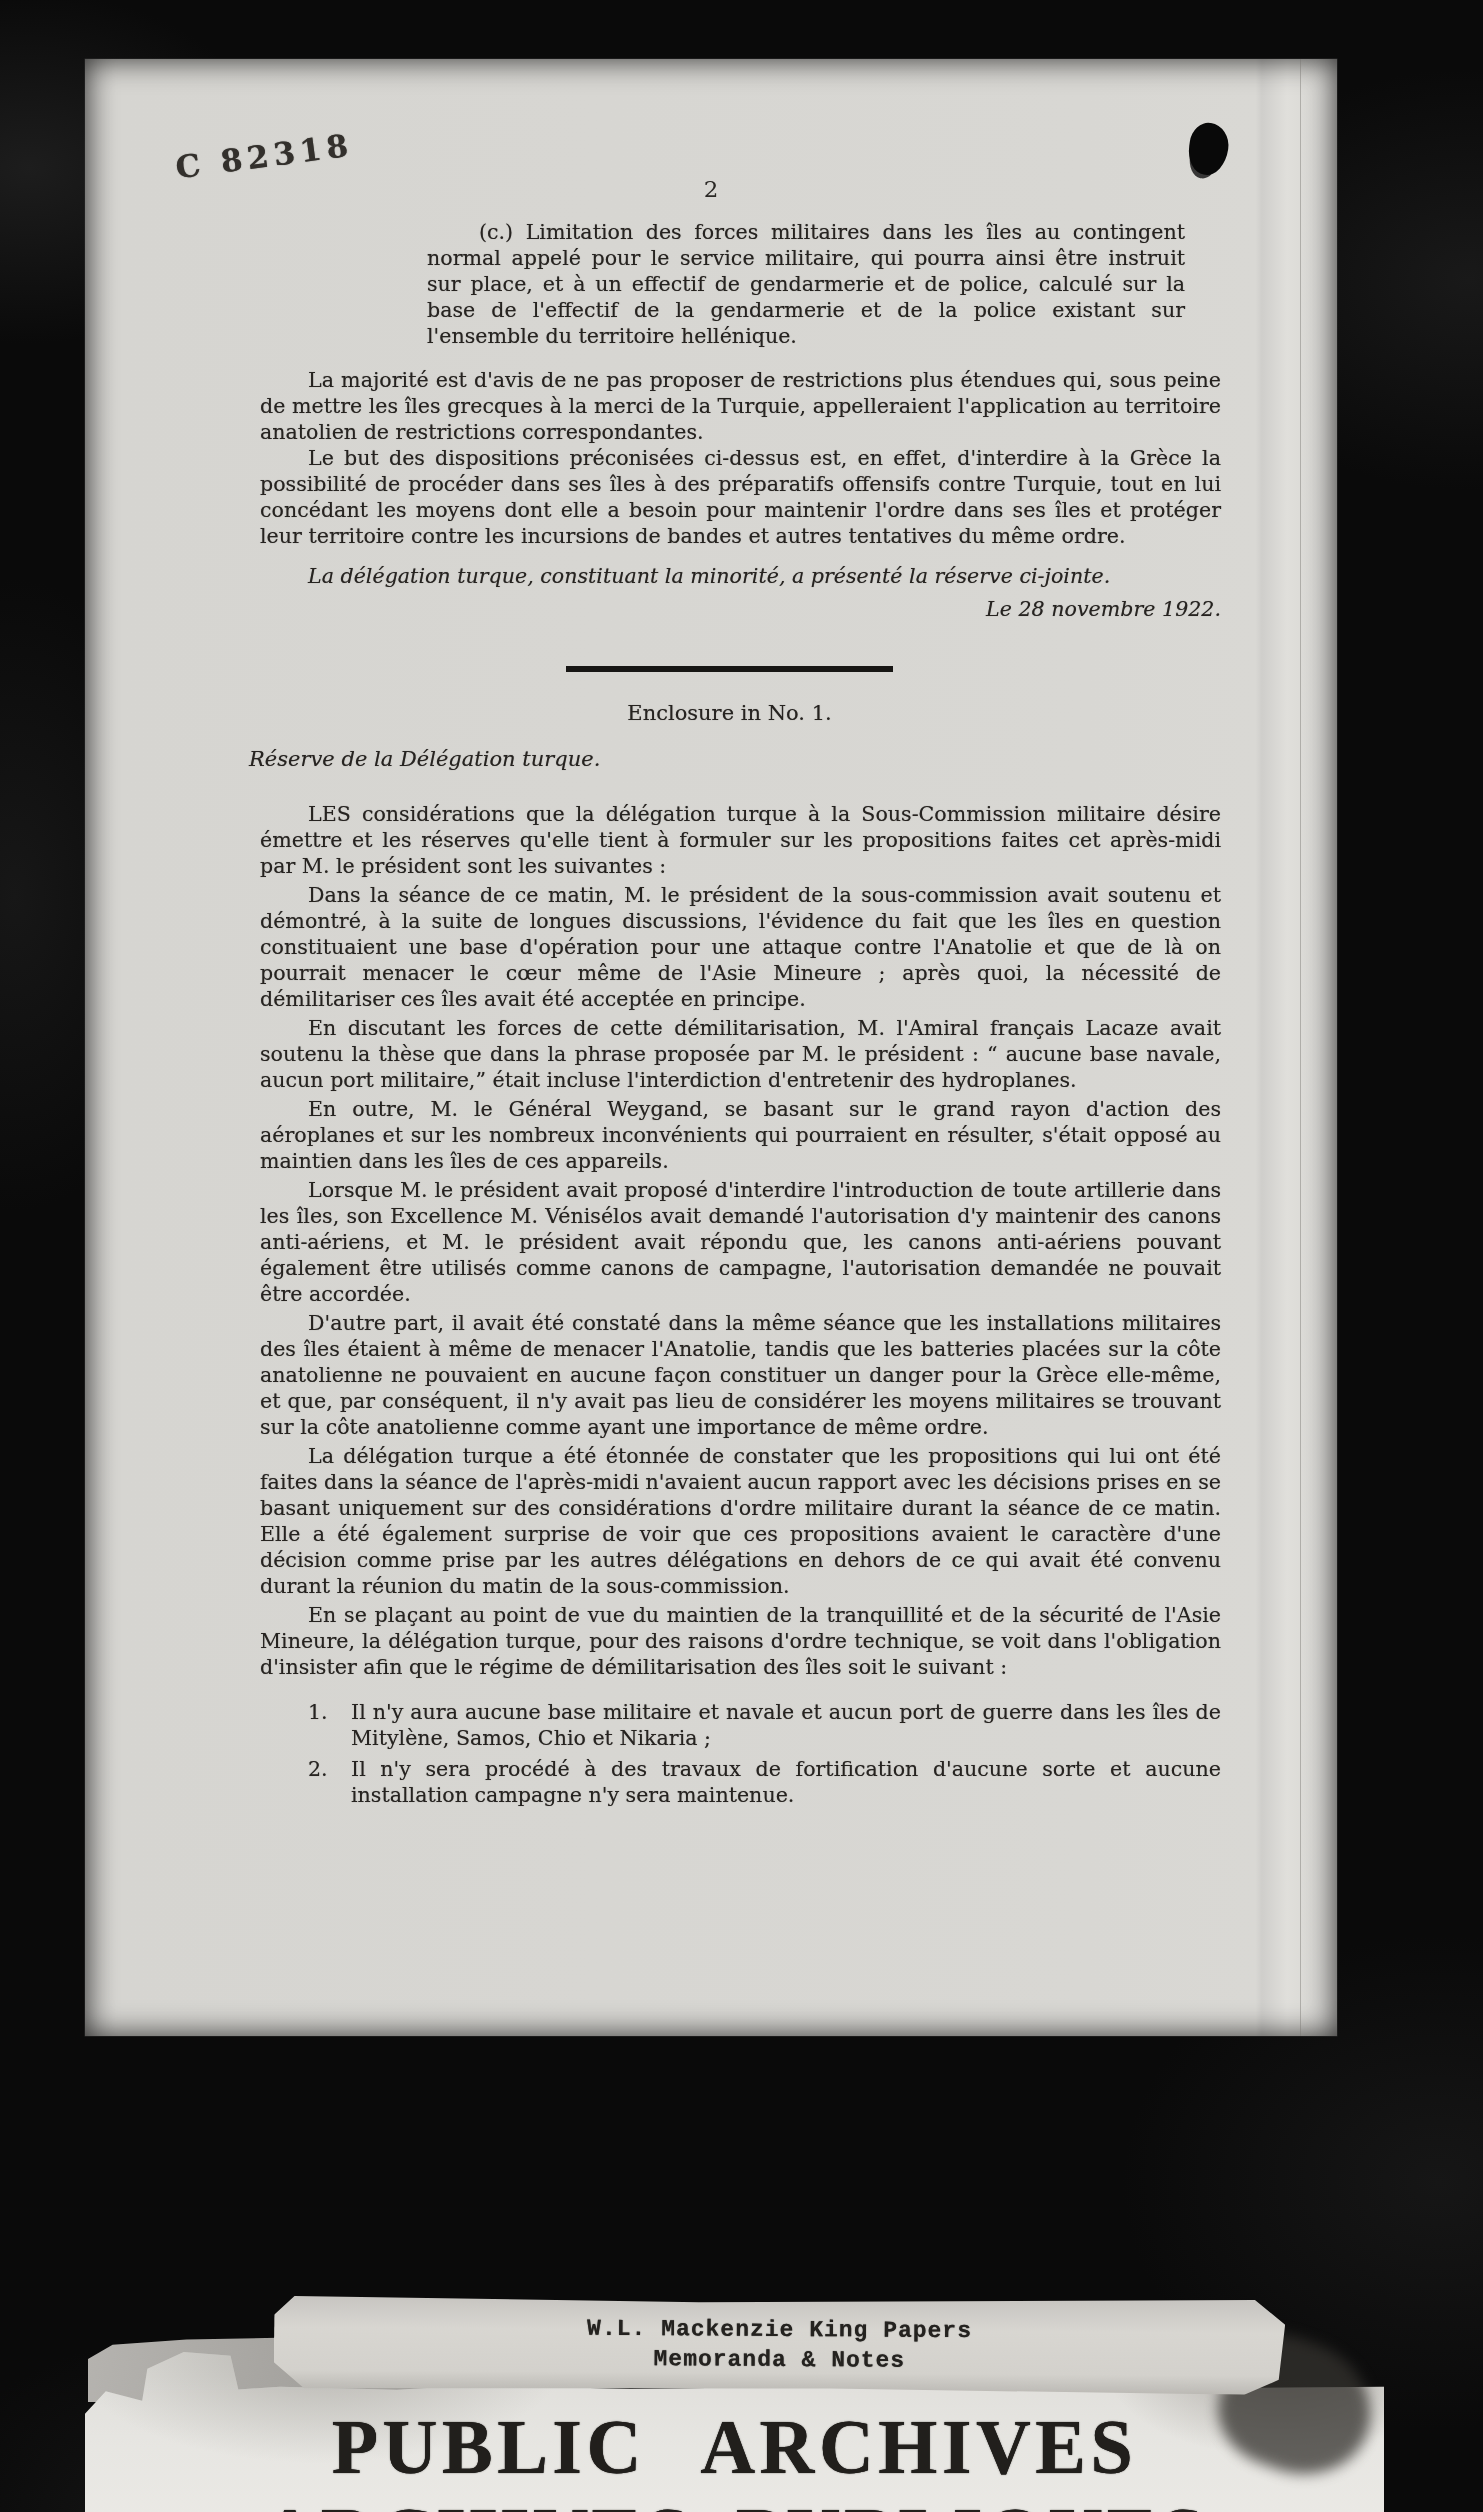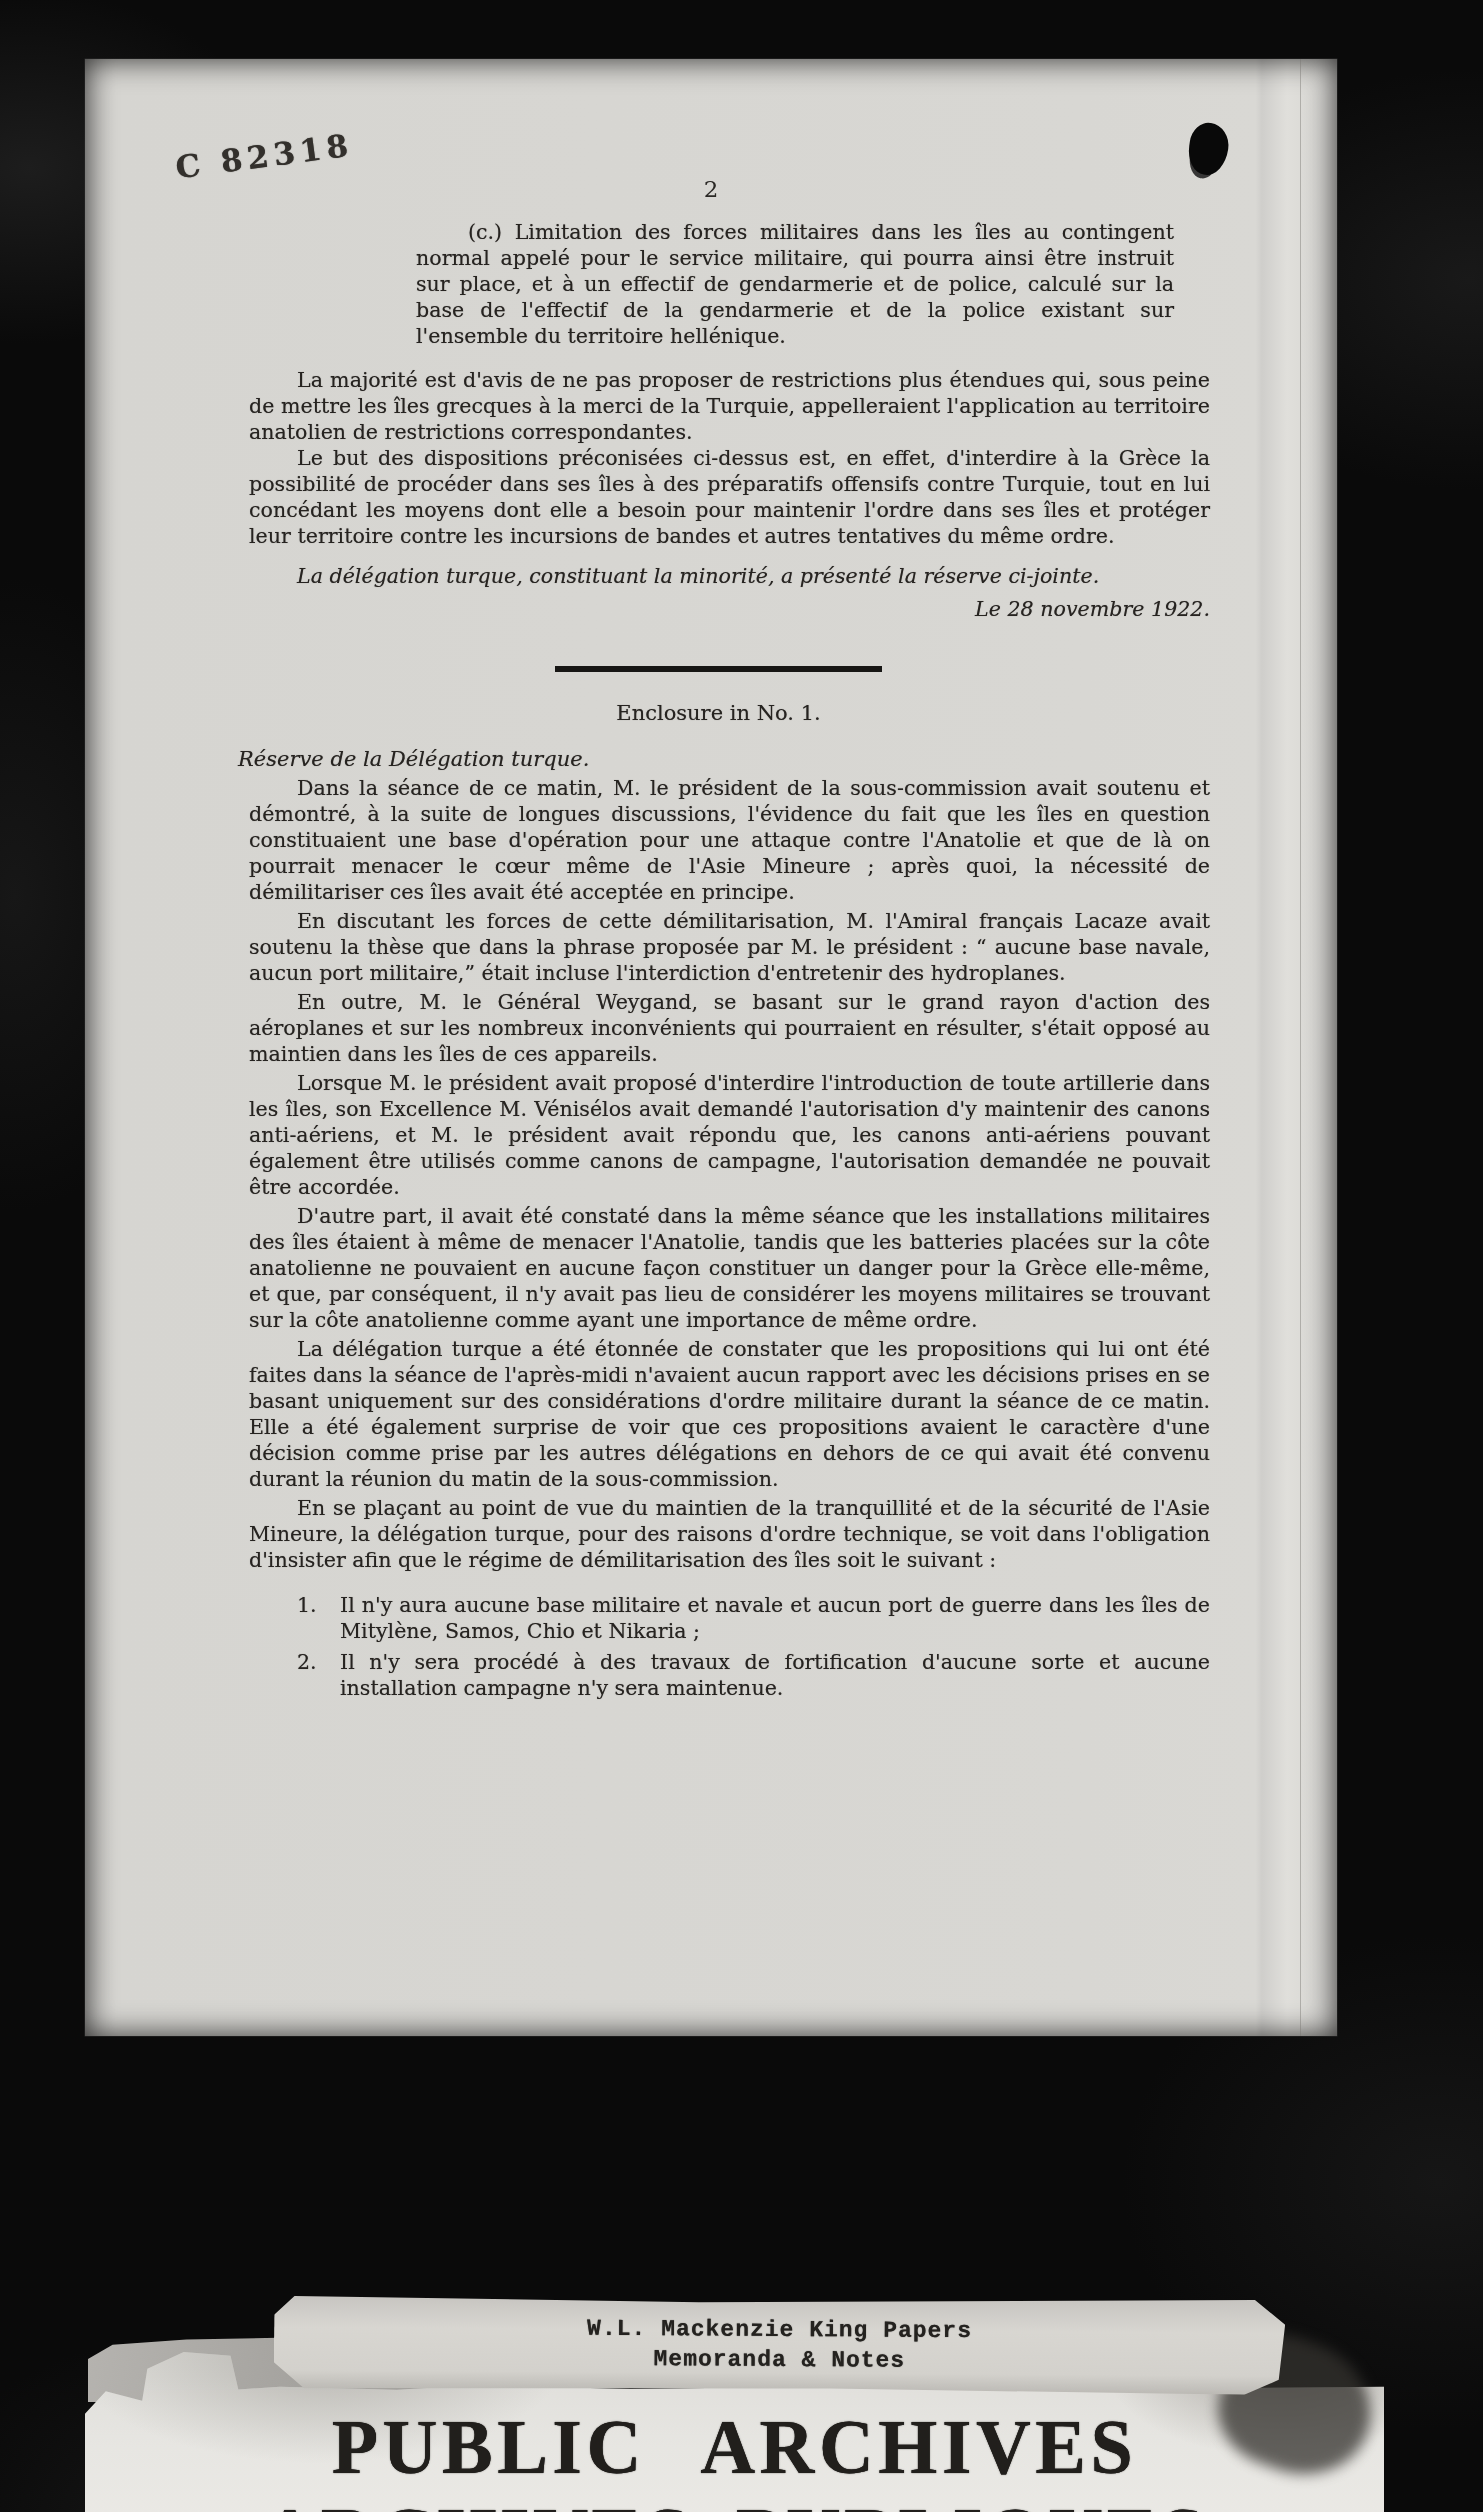--- a/index.html
+++ b/index.html
@@ -45,21 +45,21 @@
   .ink-blob {
     position: absolute; left: 1104px; top: 64px;
     width: 39px; height: 52px; background: #090909;
     border-radius: 46% 54% 50% 48% / 42% 46% 56% 52%;
     transform: rotate(8deg);
     box-shadow: -3px 9px 0 -5px rgba(15,15,15,.8);
   }
 
   
   .text-col {
-    position: absolute; left: 164px; top: 160px; width: 961px;
+    position: absolute; left: 175px; top: 160px; width: 961px;
     color: #262320;
     font-size: 20.6px; line-height: 26px; text-align: justify;
     text-shadow: 0 0 0.8px rgba(32,30,27,.5);
   }
   .para { margin: 0; text-indent: 48px; }
   .para-quote {
     margin: 0 36px 0 167px; text-indent: 52px;
   }
   .gap-md { margin-top: 18px; }
   .gap-sm { margin-top: 14px; font-style: italic; }
@@ -145,20 +145,21 @@
       <p class="para">Le but des dispositions préconisées ci-dessus est, en effet, d'interdire à la Grèce la possibilité de procéder dans ses îles à des préparatifs offensifs contre Turquie, tout en lui concédant les moyens dont elle a besoin pour maintenir l'ordre dans ses îles et protéger leur territoire contre les incursions de bandes et autres tentatives du même ordre.</p>
       <p class="para gap-sm">La délégation turque, constituant la minorité, a présenté la réserve ci-jointe.</p>
 
       <p class="date-line">Le 28 novembre 1922.</p>
 
       <hr class="rule">
 
       <h2 class="enc-heading">Enclosure in No. 1.</h2>
       <h3 class="enc-subheading">Réserve de la Délégation turque.</h3>
 
+      <p class="para enc-first">LES considérations que la délégation turque à la Sous-Commission militaire désire émettre et les réserves qu'elle tient à formuler sur les propositions faites cet après-midi par M. le président sont les suivantes :</p>
       <p class="para enc-para">Dans la séance de ce matin, M. le président de la sous-commission avait soutenu et démontré, à la suite de longues discussions, l'évidence du fait que les îles en question constituaient une base d'opération pour une attaque contre l'Anatolie et que de là on pourrait menacer le cœur même de l'Asie Mineure ; après quoi, la nécessité de démilitariser ces îles avait été acceptée en principe.</p>
       <p class="para enc-para">En discutant les forces de cette démilitarisation, M. l'Amiral français Lacaze avait soutenu la thèse que dans la phrase proposée par M. le président : “ aucune base navale, aucun port militaire,” était incluse l'interdiction d'entretenir des hydroplanes.</p>
       <p class="para enc-para">En outre, M. le Général Weygand, se basant sur le grand rayon d'action des aéroplanes et sur les nombreux inconvénients qui pourraient en résulter, s'était opposé au maintien dans les îles de ces appareils.</p>
       <p class="para enc-para">Lorsque M. le président avait proposé d'interdire l'introduction de toute artillerie dans les îles, son Excellence M. Vénisélos avait demandé l'autorisation d'y maintenir des canons anti-aériens, et M. le président avait répondu que, les canons anti-aériens pouvant également être utilisés comme canons de campagne, l'autorisation demandée ne pouvait être accordée.</p>
       <p class="para enc-para">D'autre part, il avait été constaté dans la même séance que les installations militaires des îles étaient à même de menacer l'Anatolie, tandis que les batteries placées sur la côte anatolienne ne pouvaient en aucune façon constituer un danger pour la Grèce elle-même, et que, par conséquent, il n'y avait pas lieu de considérer les moyens militaires se trouvant sur la côte anatolienne comme ayant une importance de même ordre.</p>
       <p class="para enc-para">La délégation turque a été étonnée de constater que les propositions qui lui ont été faites dans la séance de l'après-midi n'avaient aucun rapport avec les décisions prises en se basant uniquement sur des considérations d'ordre militaire durant la séance de ce matin.  Elle a été également surprise de voir que ces propositions avaient le caractère d'une décision comme prise par les autres délégations en dehors de ce qui avait été convenu durant la réunion du matin de la sous-commission.</p>
       <p class="para enc-para">En se plaçant au point de vue du maintien de la tranquillité et de la sécurité de l'Asie Mineure, la délégation turque, pour des raisons d'ordre technique, se voit dans l'obligation d'insister afin que le régime de démilitarisation des îles soit le suivant :</p>
 
       <ol class="reserve-list">
         <li class="reserve-item">

